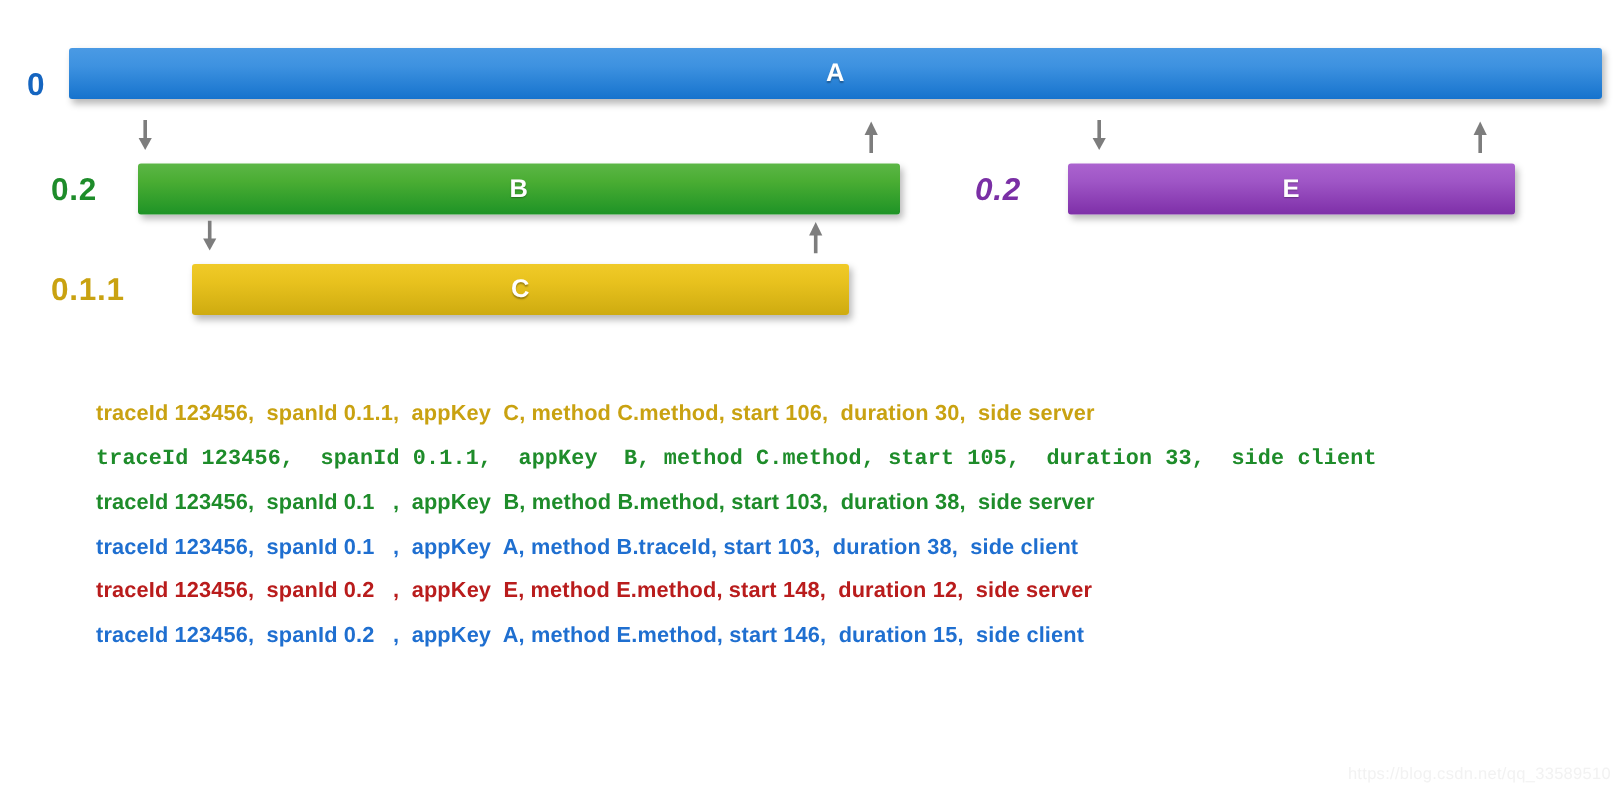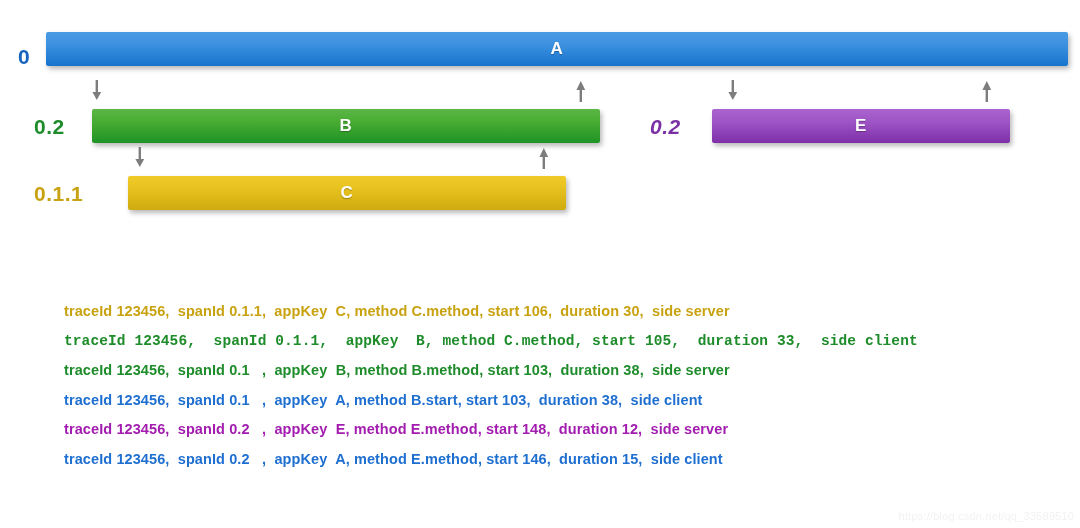--- a/index.html
+++ b/index.html
@@ -69,21 +69,20 @@
     height: 22px;
   }
   .arrow svg { display: block; }
 
   
   #log-block {
     position: absolute;
     left: 64px;
     top: 262px;
     width: 900px;
-    margin-top: 35px;
   }
   .log-line {
     font-size: 14.5px;
     font-weight: bold;
     letter-spacing: 0.1px;
     height: 29.5px;
     line-height: 29.5px;
     white-space: pre;
   }
 
@@ -155,19 +154,19 @@
       <div class="row-label" style="left: 34px; top: 182px; color: rgb(201, 162, 17); text-align: center;">0.1.1</div>
       <div class="bar bar-c" style="left: 128px; top: 176px; width: 438px;">
         <span class="bar-caption">C</span>
       </div>
     </div>
 
   <div id="log-block">
       <div class="log-line" style="color: rgb(201, 162, 17);">traceId 123456,  spanId 0.1.1,  appKey  C, method C.method, start 106,  duration 30,  side server</div>
       <div class="log-line" style="color: rgb(30, 140, 42); font-family: Liberation Mono, monospace;">traceId 123456,  spanId 0.1.1,  appKey  B, method C.method, start 105,  duration 33,  side client</div>
       <div class="log-line" style="color: rgb(30, 140, 42);">traceId 123456,  spanId 0.1   ,  appKey  B, method B.method, start 103,  duration 38,  side server</div>
-      <div class="log-line" style="color: rgb(31, 111, 208);">traceId 123456,  spanId 0.1   ,  appKey  A, method B.start, start 103,  duration 38,  side client</div>
-      <div class="log-line" style="color: #a21caf;">traceId 123456,  spanId 0.2   ,  appKey  E, method E.method, start 148,  duration 12,  side server</div>
+      <div class="log-line" style="color: rgb(31, 111, 208);">traceId 123456,  spanId 0.1   ,  appKey  A, method B.traceId, start 103,  duration 38,  side client</div>
+      <div class="log-line" style="color: #b91c1c;">traceId 123456,  spanId 0.2   ,  appKey  E, method E.method, start 148,  duration 12,  side server</div>
       <div class="log-line" style="color: rgb(31, 111, 208);">traceId 123456,  spanId 0.2   ,  appKey  A, method E.method, start 146,  duration 15,  side client</div>
     </div>
 
   <div id="watermark">https://blog.csdn.net/qq_33589510</div>
 </div>
 
 </body></html>

